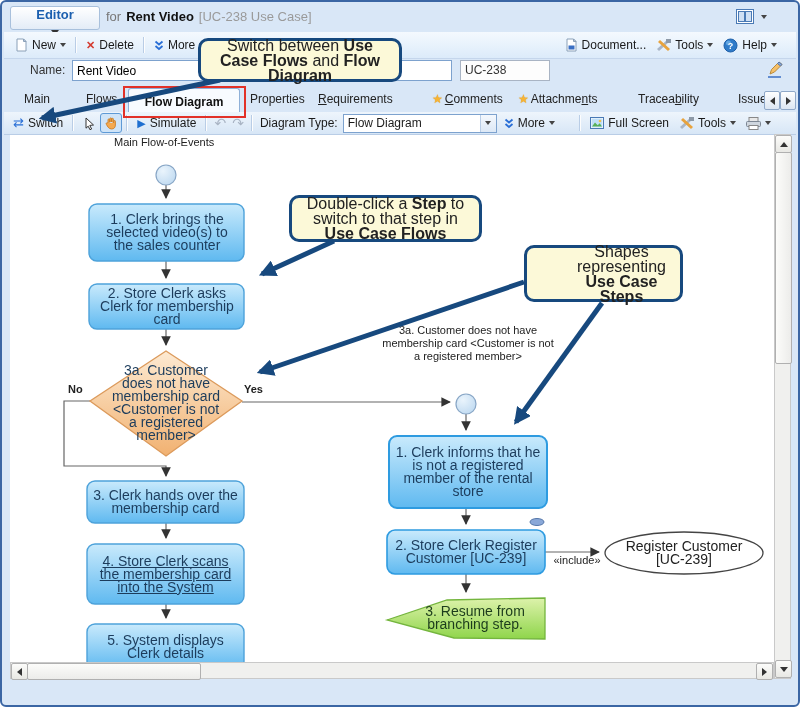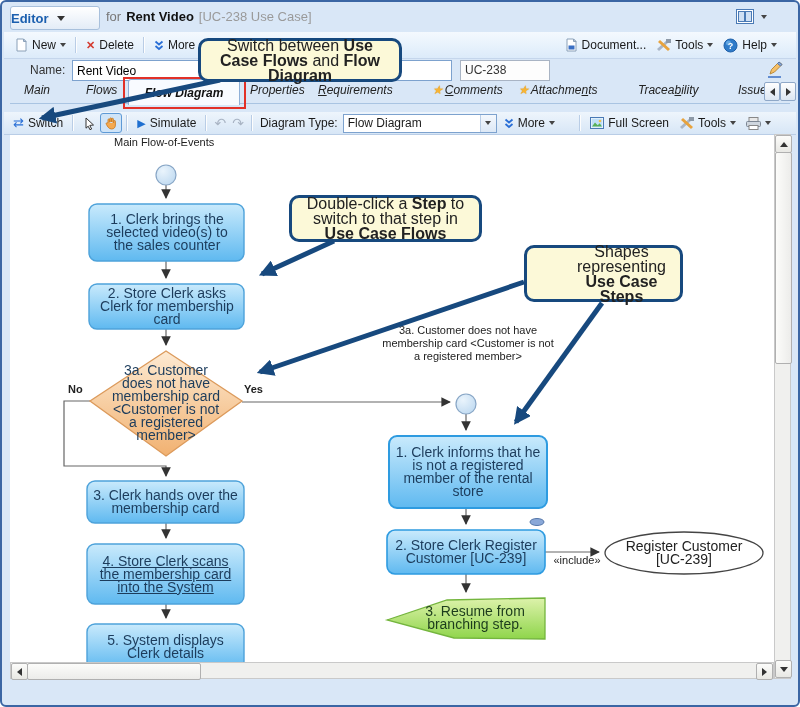--- a/index.html
+++ b/index.html
@@ -1,20 +1,20 @@
 <!DOCTYPE html>
 <html><head>
 <meta charset="utf-8">
 <style>
   html,body{margin:0;padding:0;background:#fff;font-family:"Liberation Sans",sans-serif;}
   .window{position:relative;width:796px;height:703px;margin:0;background:#d9e7f7;border:2px solid #3b66a4;border-radius:6px;overflow:hidden;}
   .abs{position:absolute;}
   
   .title-row{position:absolute;left:0;top:0;width:100%;height:30px;}
-  .editor-btn{position:absolute;left:8px;top:4px;height:22px;width:88px;background:linear-gradient(#ffffff,#e3ecf7);border:1px solid #a8c0dc;border-radius:3px;display:flex;align-items:center;justify-content:flex-start;gap:8px;cursor:pointer;}
+  .editor-btn{position:absolute;left:8px;top:4px;height:22px;width:88px;background:linear-gradient(#ffffff,#e3ecf7);border:1px solid #a8c0dc;border-radius:3px;display:flex;align-items:center;justify-content:flex-start;gap:8px;cursor:pointer;flex-direction:column;}
   .editor-btn .lbl{font-size:13px;font-weight:bold;color:#1b5faf;}
   .caret{display:inline-block;width:0;height:0;border-left:4px solid transparent;border-right:4px solid transparent;border-top:5px solid #333;}
   .caret.small{border-left-width:3px;border-right-width:3px;border-top-width:4px;border-top-color:#444;}
   .title-text{position:absolute;left:104px;top:7px;font-size:13px;display:flex;gap:5px;white-space:nowrap;}
   .t-for{color:#777;}
   .t-name{color:#111;font-weight:bold;}
   .t-suffix{color:#9a9a9a;}
   
   .toolbar{position:absolute;left:2px;right:2px;top:30px;height:26px;background:linear-gradient(#f4f9fe,#dcebfa);border-bottom:1px solid #c5d6ec;display:flex;align-items:center;padding:0 6px;font-size:12px;color:#1a1a1a;}
   .tb-btn{display:flex;align-items:center;gap:4px;padding:2px 5px;border-radius:3px;cursor:pointer;white-space:nowrap;}
@@ -22,21 +22,21 @@
   .spacer{flex:1;}
   .glyph-red{color:#d43c31;font-weight:bold;font-size:11px;}
   .glyph-blue{color:#2a6fd6;font-size:13px;line-height:10px;}
   .glyph-gray{color:#a9b4c4;font-size:14px;line-height:10px;}
   
   .name-row{position:absolute;left:0;top:56px;width:100%;height:26px;}
   .name-label{position:absolute;left:28px;top:5px;font-size:12px;color:#333;}
   .name-input{position:absolute;left:70px;top:2px;width:370px;height:17px;border:1px solid #7da2ce;background:#fff;font-family:"Liberation Sans",sans-serif;font-size:12px;padding:1px 4px;}
   .uc-field{position:absolute;left:458px;top:2px;width:80px;height:17px;border:1px solid #a9b4c4;background:#fdfdfd;font-size:12px;color:#333;padding:1px 4px;line-height:17px;}
   
-  .tab-row{position:absolute;left:0;top:74px;width:100%;height:28px;font-style:italic;}
+  .tab-row{position:absolute;left:0;top:83px;width:100%;height:28px;}
   .tab-base{position:absolute;left:8px;right:8px;top:27px;height:1px;background:#a9c4e2;}
   .tab{position:absolute;top:7px;font-size:12px;color:#222;cursor:pointer;white-space:nowrap;}
   .tab .u{text-decoration:underline;}
   .tab-selected{position:absolute;left:126px;top:3px;width:110px;height:25px;background:#f8fbff;border:1px solid #8fb0d8;border-bottom:none;border-radius:3px 3px 0 0;font-size:12px;font-weight:bold;color:#111;display:flex;align-items:center;justify-content:center;z-index:5;}
   .red-box{position:absolute;left:121px;top:1px;width:119px;height:28px;border:2px solid #e23128;z-index:45;pointer-events:none;}
   .tab-star{color:#f7b434;font-size:12px;margin-right:2px;text-shadow:0 0 1px #c88a1e;}
   .spin-btn{position:absolute;top:6px;width:14px;height:17px;background:linear-gradient(#fefefe,#dce6f2);border:1px solid #8fa8c8;border-radius:2px;display:flex;align-items:center;justify-content:center;cursor:pointer;}
   .tri-l{width:0;height:0;border-top:4px solid transparent;border-bottom:4px solid transparent;border-right:5px solid #333;}
   .tri-r{width:0;height:0;border-top:4px solid transparent;border-bottom:4px solid transparent;border-left:5px solid #333;}
   

